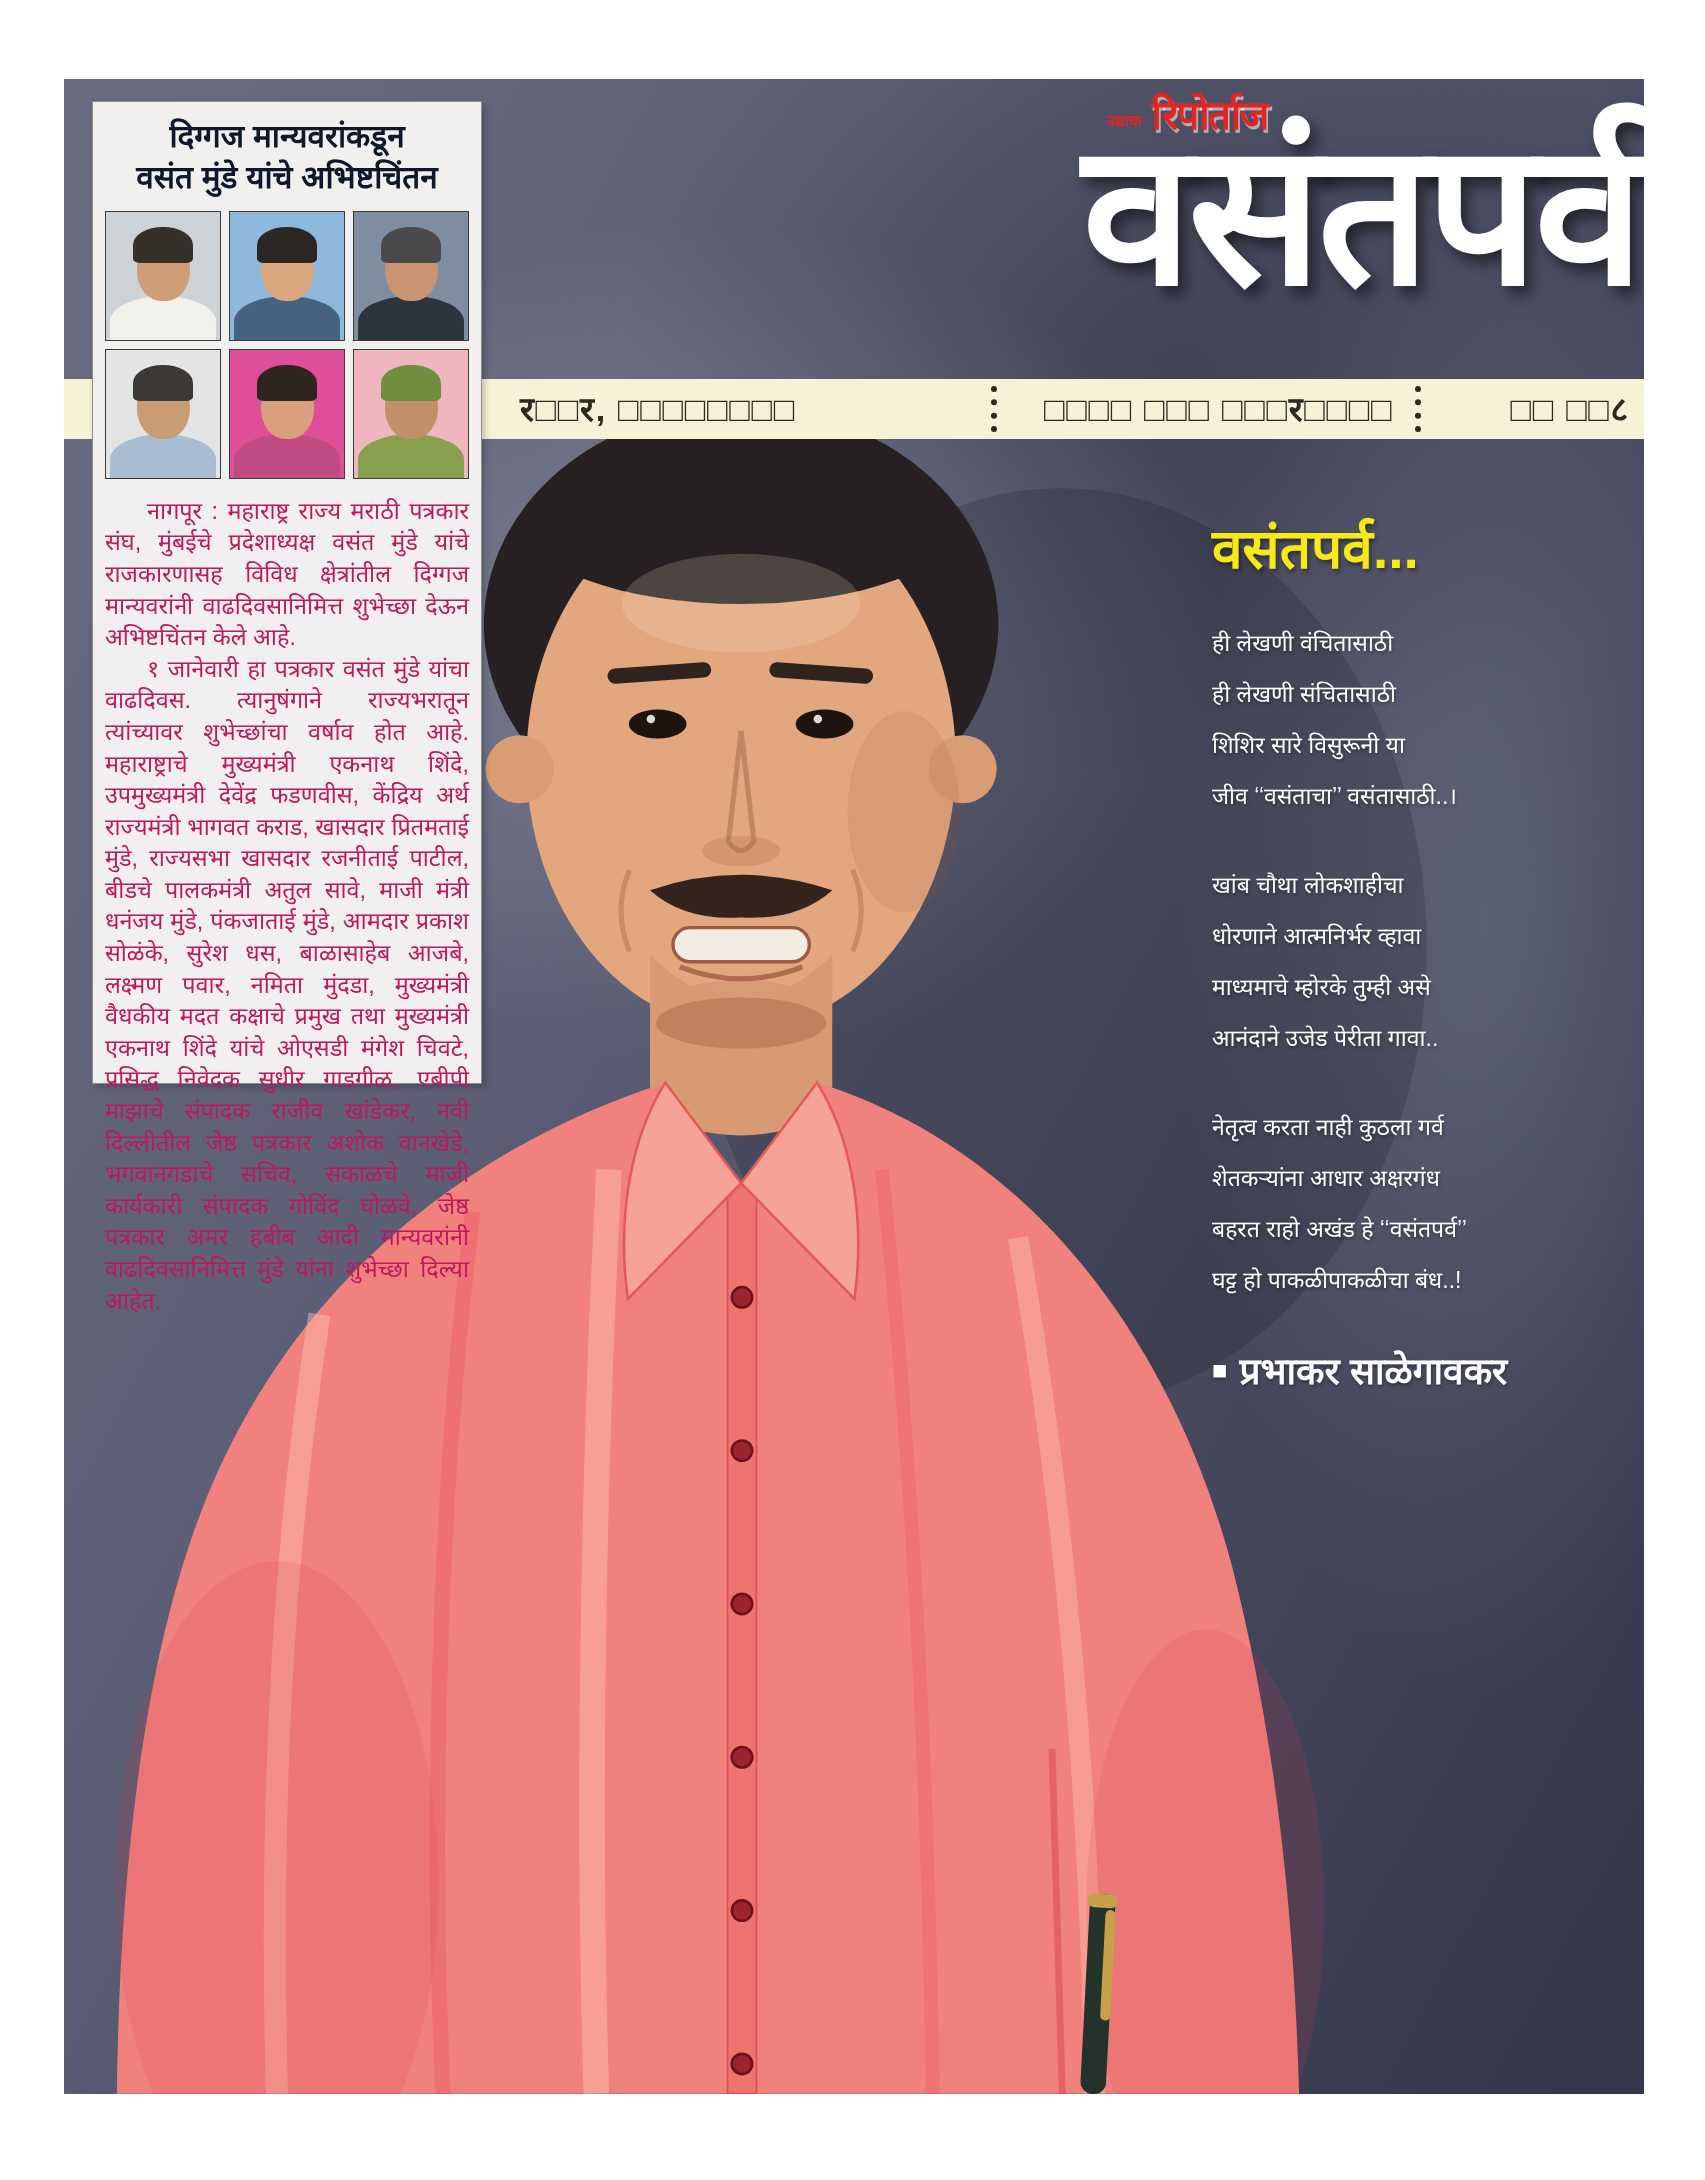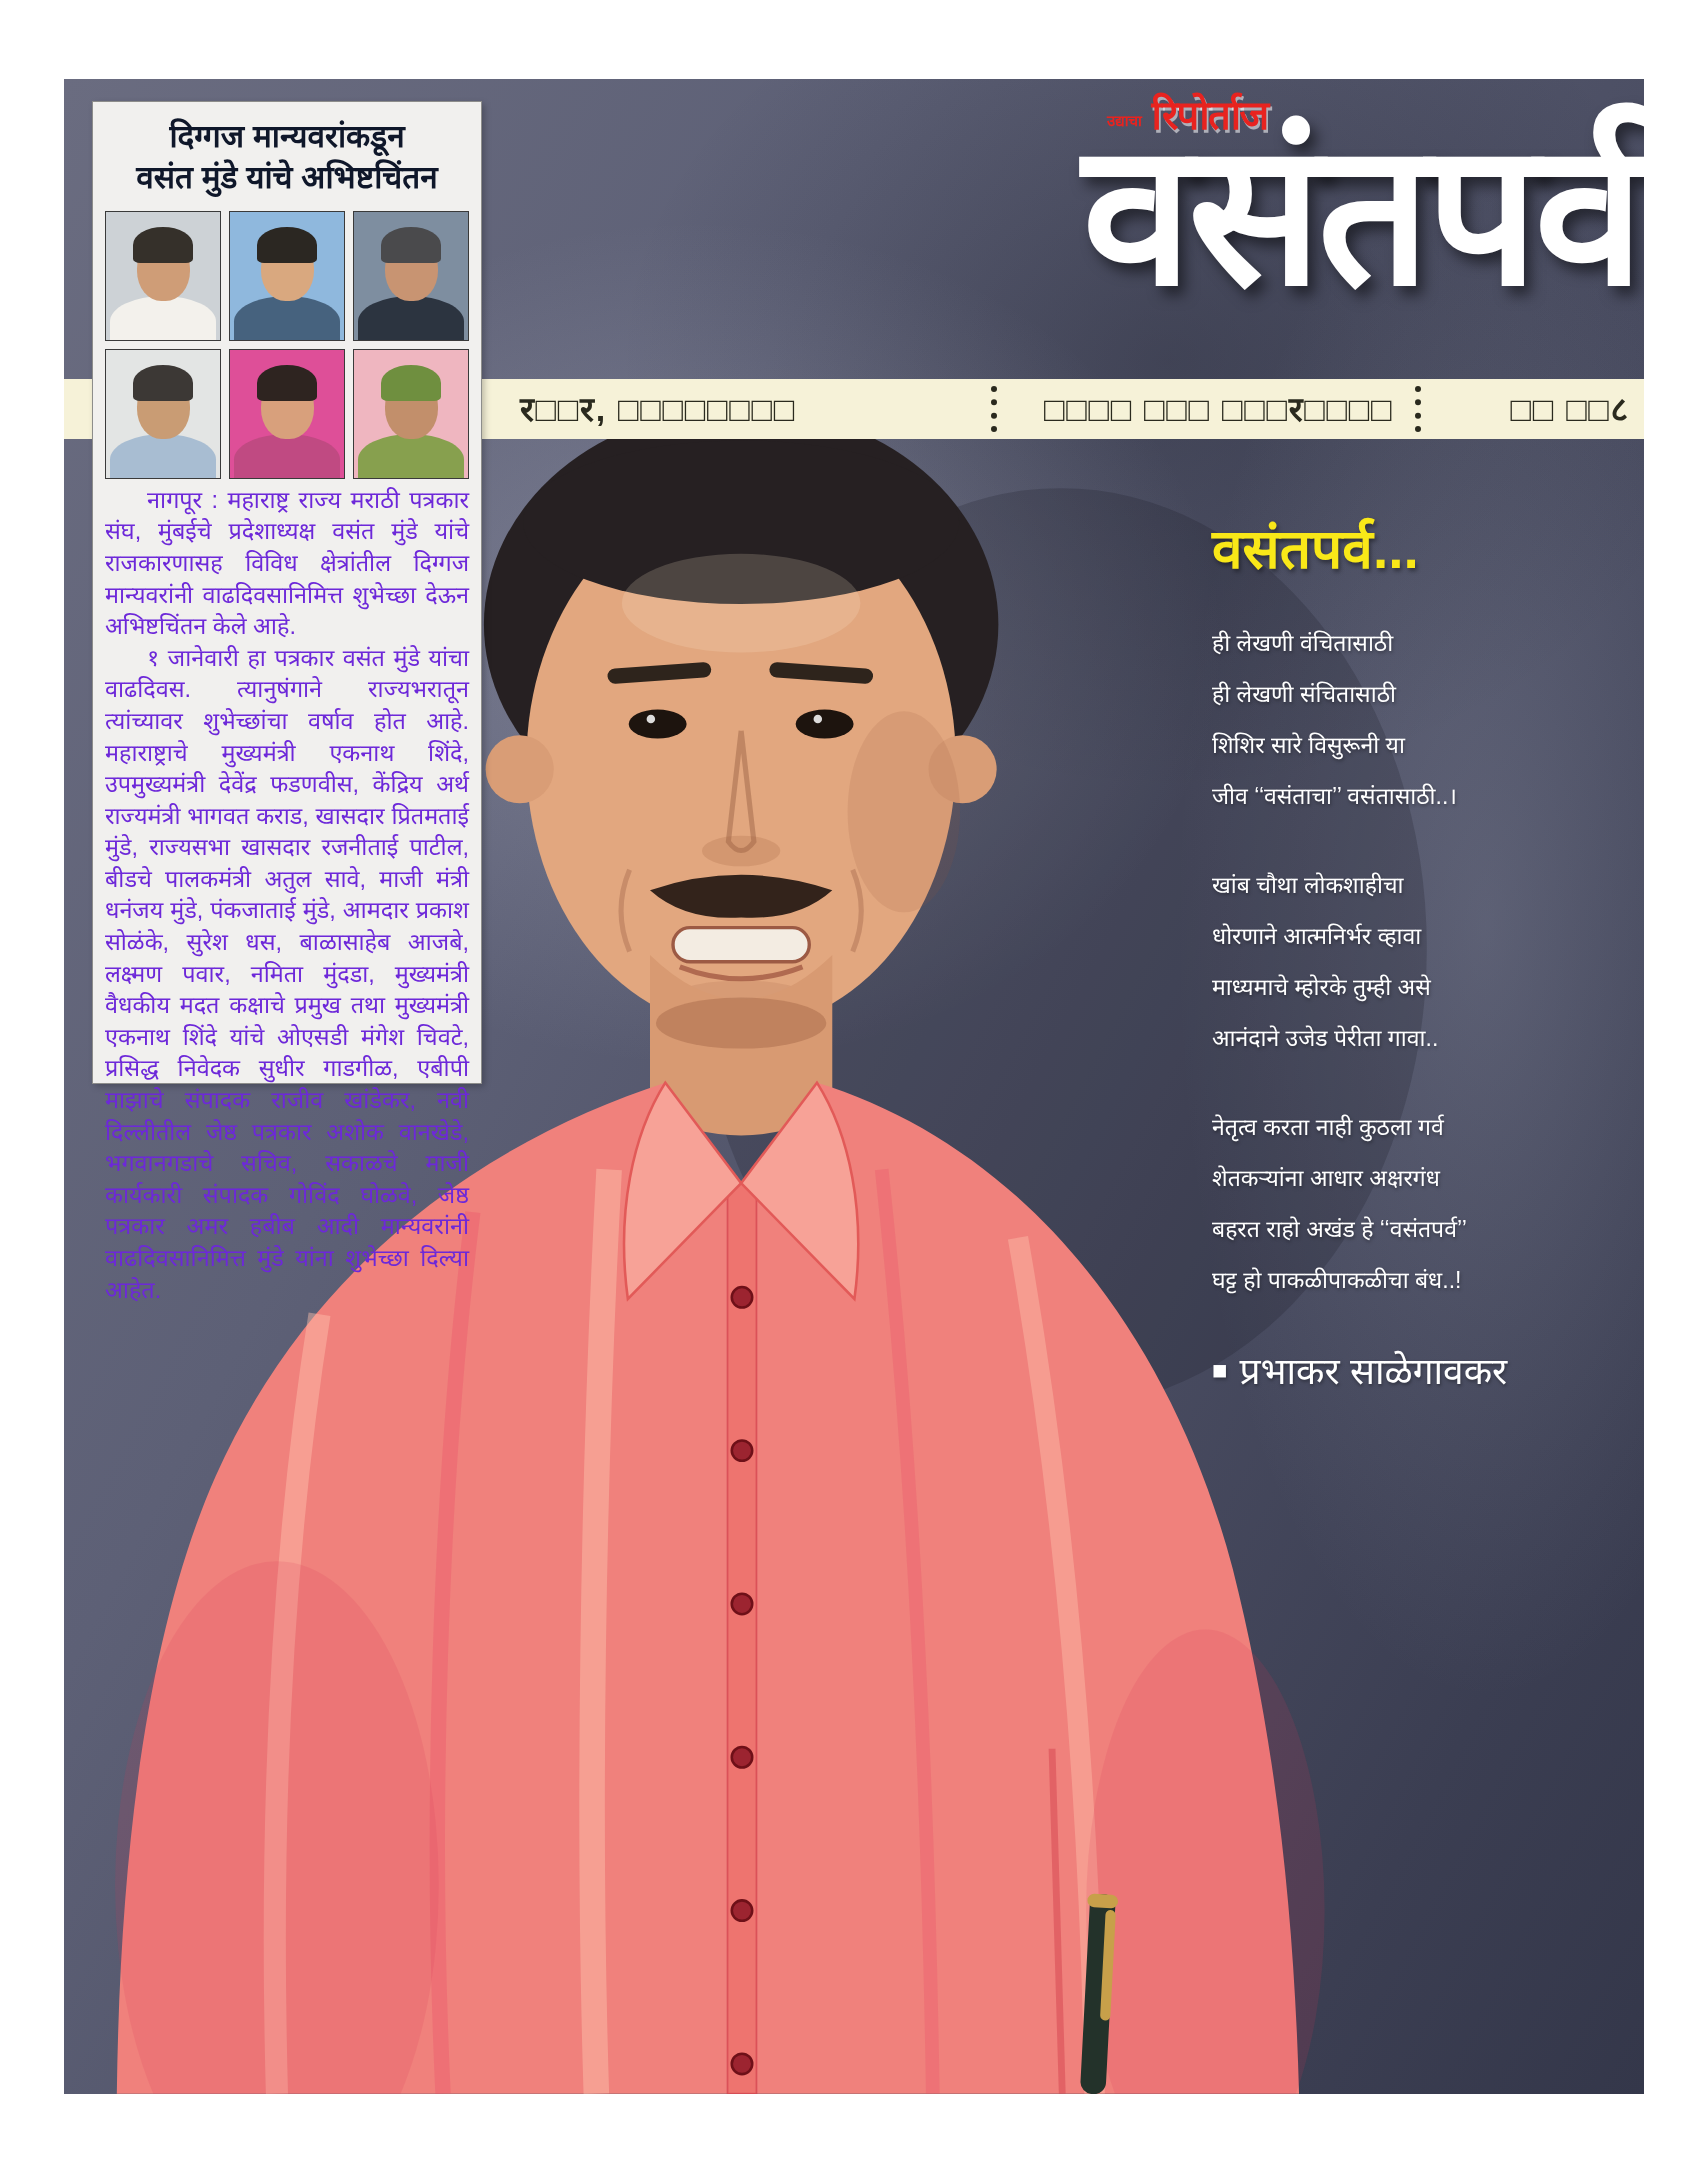--- a/index.html
+++ b/index.html
@@ -53,32 +53,32 @@
     background:#f1f0ee;border:1.7px solid #8d8d8b;padding:13.6px 12px;
     box-shadow:2.6px 3.4px 6.8px rgba(0,0,0,.25);
   }
   .headline{font-size:31.5px;font-weight:bold;color:#0f172a;text-align:center;line-height:1.3;}
   .photo-grid{display:grid;grid-template-columns:repeat(3,1fr);gap:7.7px;margin-top:13.6px;}
   .photo{position:relative;height:128px;border:1.7px solid #3a3a3a;overflow:hidden;background:#bbb;}
   .ph-bg{position:absolute;left:0;top:0;right:0;bottom:0;}
   .ph-shoulders{position:absolute;left:50%;bottom:-6.8px;width:106px;height:51px;margin-left:-53px;border-radius:52% 52% 0 0;}
   .ph-head{position:absolute;left:50%;top:24px;width:53px;height:65px;margin-left:-26.4px;border-radius:50% 50% 46% 46%;}
   .ph-hair{position:absolute;left:50%;top:15.3px;width:60px;height:36px;margin-left:-30px;border-radius:50% 50% 12% 12%;}
-  .article-body{margin-top:6px;font-size:23.4px;line-height:1.35;color:#6d28d9;text-align:justify;}
+  .article-body{margin-top:17px;font-size:23.4px;line-height:1.35;color:#be185d;text-align:justify;}
   .article-body p{margin:0;text-indent:1.8em;}
 
   
   .poem{position:absolute;left:1148px;top:430px;width:443px;z-index:3;color:#ffffff;}
   .poem-title{
     color:#f9e818;font-size:55px;font-weight:bold;margin:0 0 34px 0;
     text-shadow:1.7px 2.6px 4.3px rgba(0,0,0,.4);
   }
   .stanza{margin:0 0 38px 0;font-size:23px;line-height:51px;font-weight:500;
     text-shadow:0.9px 1.7px 3.4px rgba(0,0,0,.35);}
-  .poem-author{margin-top:28px;font-size:37px;font-weight:normal;text-shadow:0.9px 1.7px 3.4px rgba(0,0,0,.35);}
+  .poem-author{margin-top:28px;font-size:37px;font-weight:bold;text-shadow:0.9px 1.7px 3.4px rgba(0,0,0,.35);}
   .bullet{display:inline-block;font-size:25.6px;vertical-align:5.1px;margin-right:12px;}
 </style>
 </head>
 <body>
 
 <div class="poster">
 
   <svg class="portrait" viewBox="0 0 1855 2365" aria-hidden="true">
 
     <ellipse cx="1170" cy="1020" rx="430" ry="540" fill="rgba(18,20,30,.20)"></ellipse>

